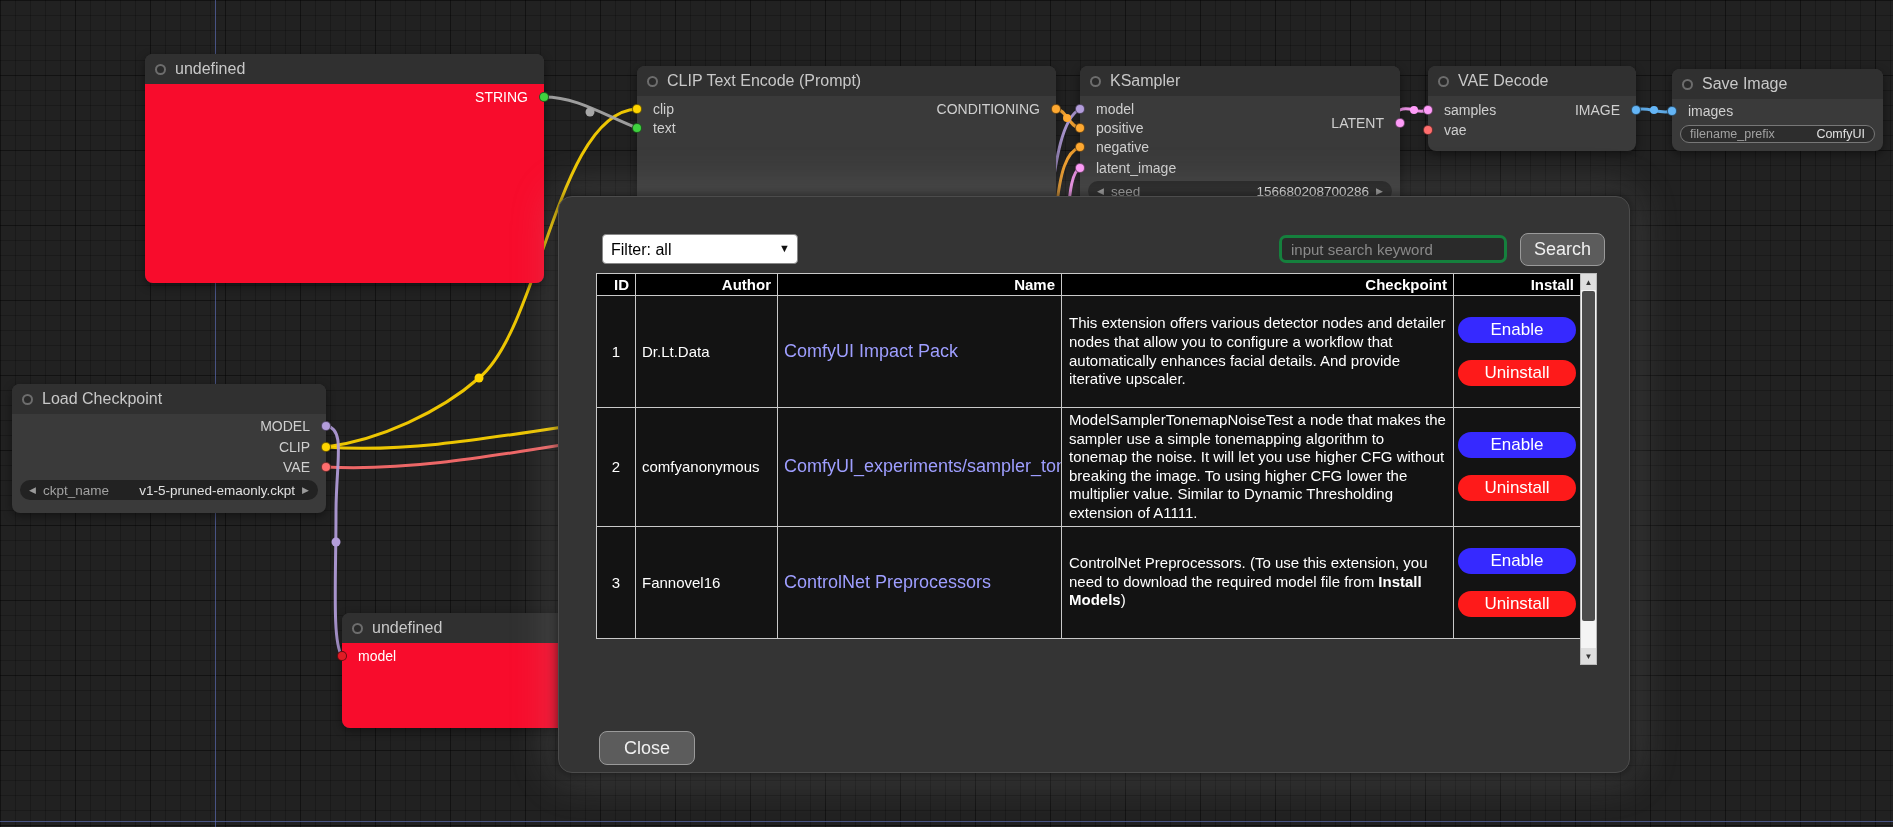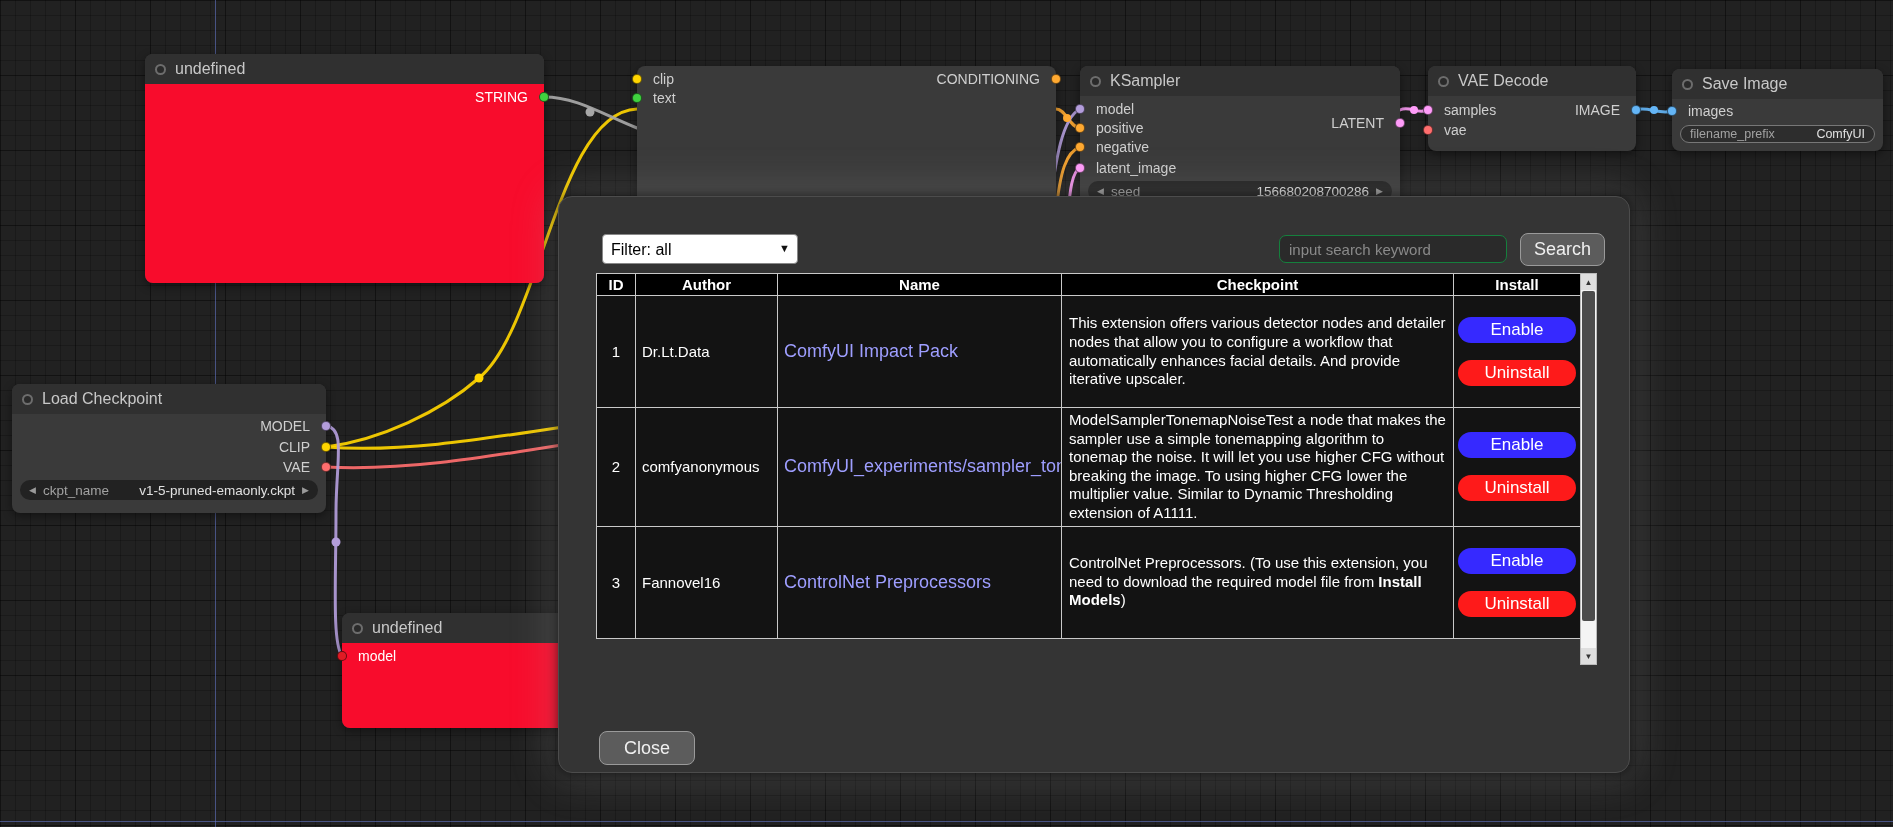--- a/index.html
+++ b/index.html
@@ -49,29 +49,29 @@
   .widget.outline{background:#2d2d2d;border:1px solid #777}
   .warrow{color:#9a9a9a;font-size:9px;line-height:1}
   .wlabel{color:#a2a2a2}
   .wspacer{flex:1}
   .wvalue{color:#e0e0e0}
 
   .dialog{position:absolute;left:558px;top:196px;width:1072px;height:577px;background:var(--dialog-bg);border:1px solid #4c4c4c;border-radius:14px;box-shadow:0 0 12px rgba(0,0,0,.6),0 0 40px 8px rgba(170,170,170,.22);z-index:10}
   .select-wrap{position:absolute;left:43px;top:37px;width:196px;height:30px}
   .select-wrap select{width:100%;height:100%;appearance:none;-webkit-appearance:none;background:#fff;color:#000;border:1px solid #888;border-radius:4px;font-size:16px;padding:0 24px 0 8px;font-family:inherit}
   .select-caret{position:absolute;right:8px;top:8px;font-size:11px;color:#111;pointer-events:none}
-  .search-input{position:absolute;left:720px;top:38px;width:228px;height:28px;background:#2a2a2a;border:1px solid #15803d;border-radius:7px;color:#ddd;font-size:15px;padding:0 9px;font-family:inherit}
+  .search-input{position:absolute;left:720px;top:38px;width:228px;height:28px;background:#2a2a2a;border:3px solid #15803d;border-radius:7px;color:#ddd;font-size:15px;padding:0 9px;font-family:inherit}
   .search-input::placeholder{color:#8a8a8a}
   .btn{background:#5c5c5c;border:1px solid #9a9a9a;border-radius:8px;color:#f0f0f0;font-size:18px;font-family:inherit;cursor:pointer}
   .search-btn{position:absolute;left:961px;top:36px;height:33px;padding:0 13px}
   .close-btn{position:absolute;left:40px;top:534px;height:34px;padding:0 24px}
   .table-area{position:absolute;left:37px;top:76px;width:984px}
   .ext-table{border-collapse:collapse;table-layout:fixed;width:984px;color:#fff}
   .ext-table th,.ext-table td{border:1px solid #c9c9c9;padding:2px 6px;vertical-align:middle;overflow:hidden}
-  .ext-table th{background:var(--table-header-bg);font-weight:bold;text-align:center;font-size:15px;height:22px}
+  .ext-table th{background:var(--table-header-bg);font-weight:bold;text-align:right;font-size:15px;height:22px}
   .ext-table td{background:var(--table-cell-bg);font-size:15px}
   td.c-id{text-align:center}
   td.c-desc{font-size:15px;line-height:1.24;padding:3px 7px}
   a.ext-link{color:var(--link-color);font-weight:normal;font-size:18px;text-decoration:none;cursor:pointer}
   td.c-install{text-align:center;padding:4px 4px}
   .pill-btn{display:block;width:118px;margin:17px auto;padding:3px 0;border:none;border-radius:14px;color:#fff;font-size:17px;cursor:pointer;font-family:inherit}
   .pill-btn.enable{background:var(--enable-button-bg)}
   .pill-btn.uninstall{background:var(--uninstall-button-bg)}
   .scrollbar{position:absolute;left:1021px;top:76px;width:17px;height:392px;background:#f4f4f4;border:1px solid #bbb}
   .sb-btn{position:absolute;left:0;width:15px;height:16px;background:#dedede;color:#333;font-size:8px;display:flex;align-items:center;justify-content:center;cursor:pointer}
@@ -141,20 +141,24 @@
         <span class="warrow">◀</span>
         <span class="wlabel">ckpt_name</span>
         <span class="wspacer"></span>
         <span class="wvalue">v1-5-pruned-emaonly.ckpt</span>
         <span class="warrow">▶</span>
       </div>
     </div>
   </div>
 
   <div class="node" style="left:637px;top:66px;width:419px;height:160px">
+    <div class="node-title">
+      <span class="collapse-dot"></span>
+      <span>CLIP Text Encode (Prompt)</span>
+    </div>
     <div class="node-body" style="height:130px">
       <div class="port in" style="top:4px">
         <span class="pdot" style="background:var(--port-clip)"></span>
         <span class="plabel">clip</span>
       </div>
       <div class="port out" style="top:4px">
         <span class="plabel">CONDITIONING</span>
         <span class="pdot" style="background:var(--port-conditioning)"></span>
       </div>
       <div class="port in" style="top:23px">

